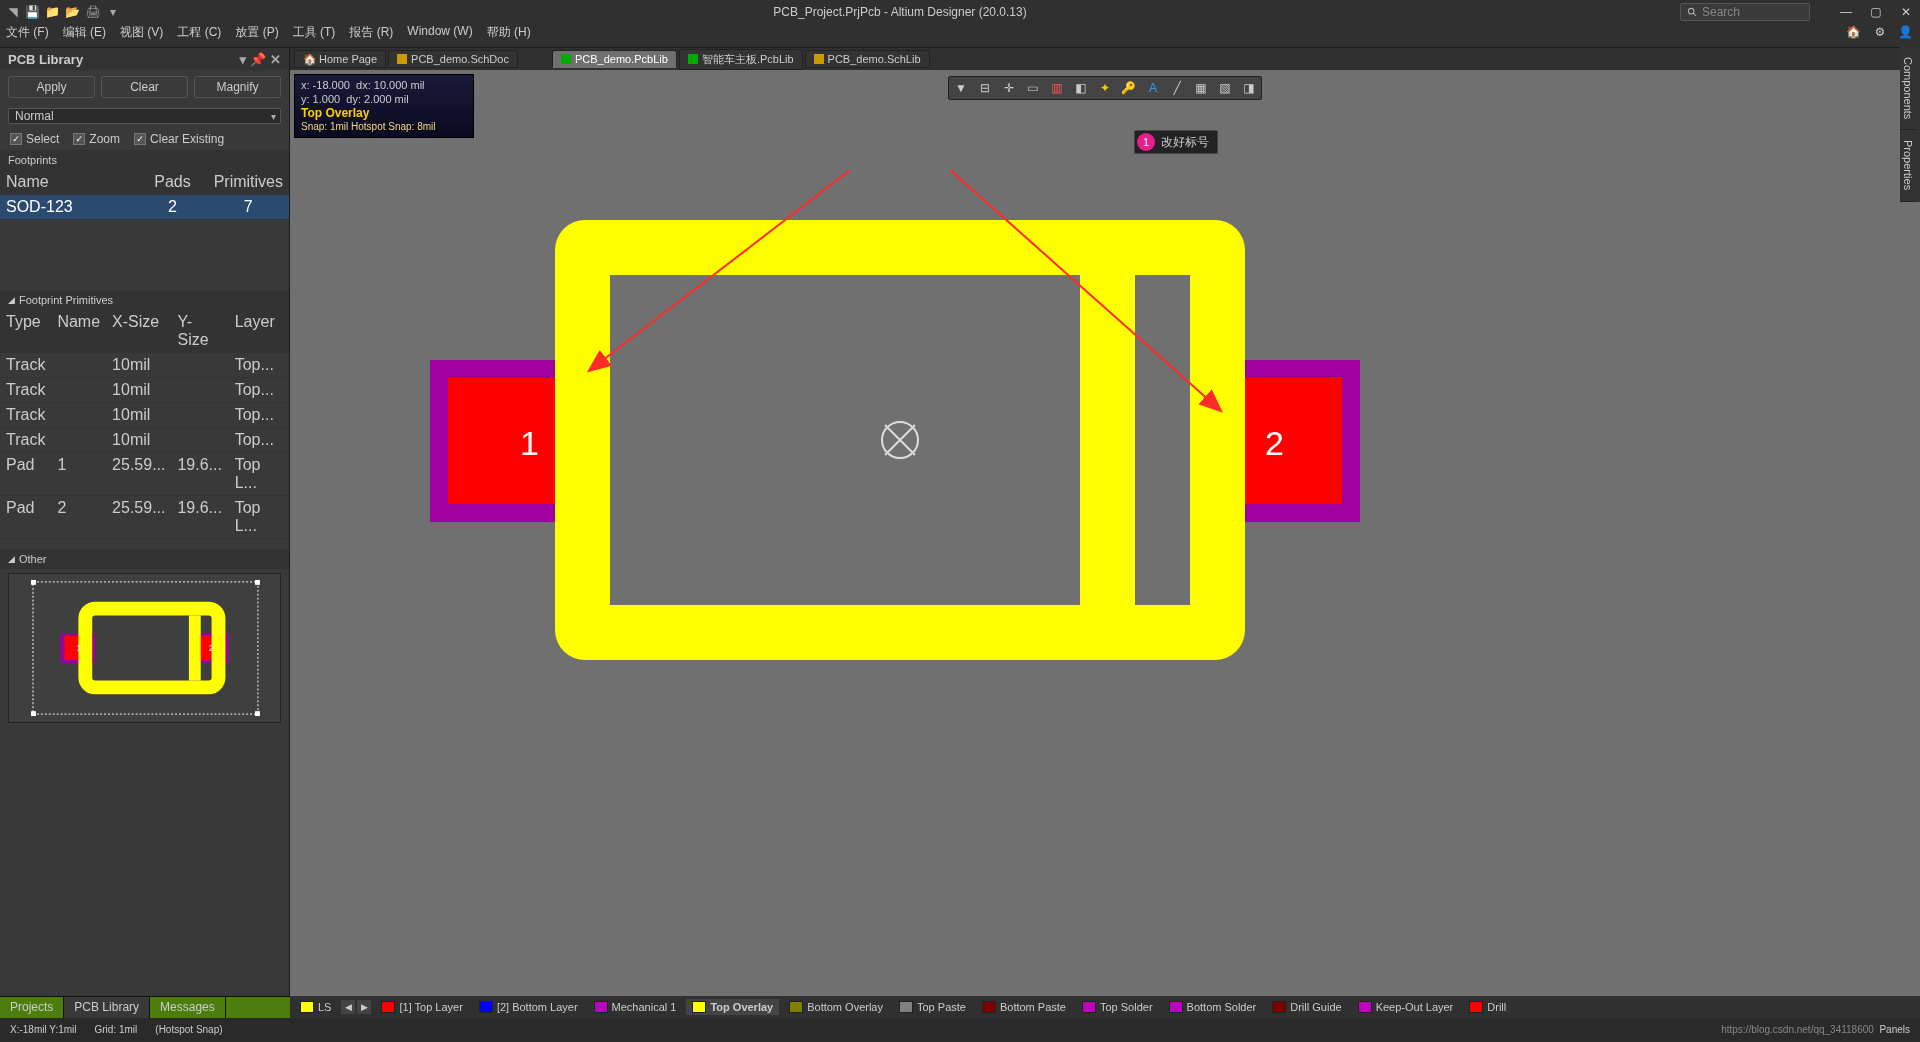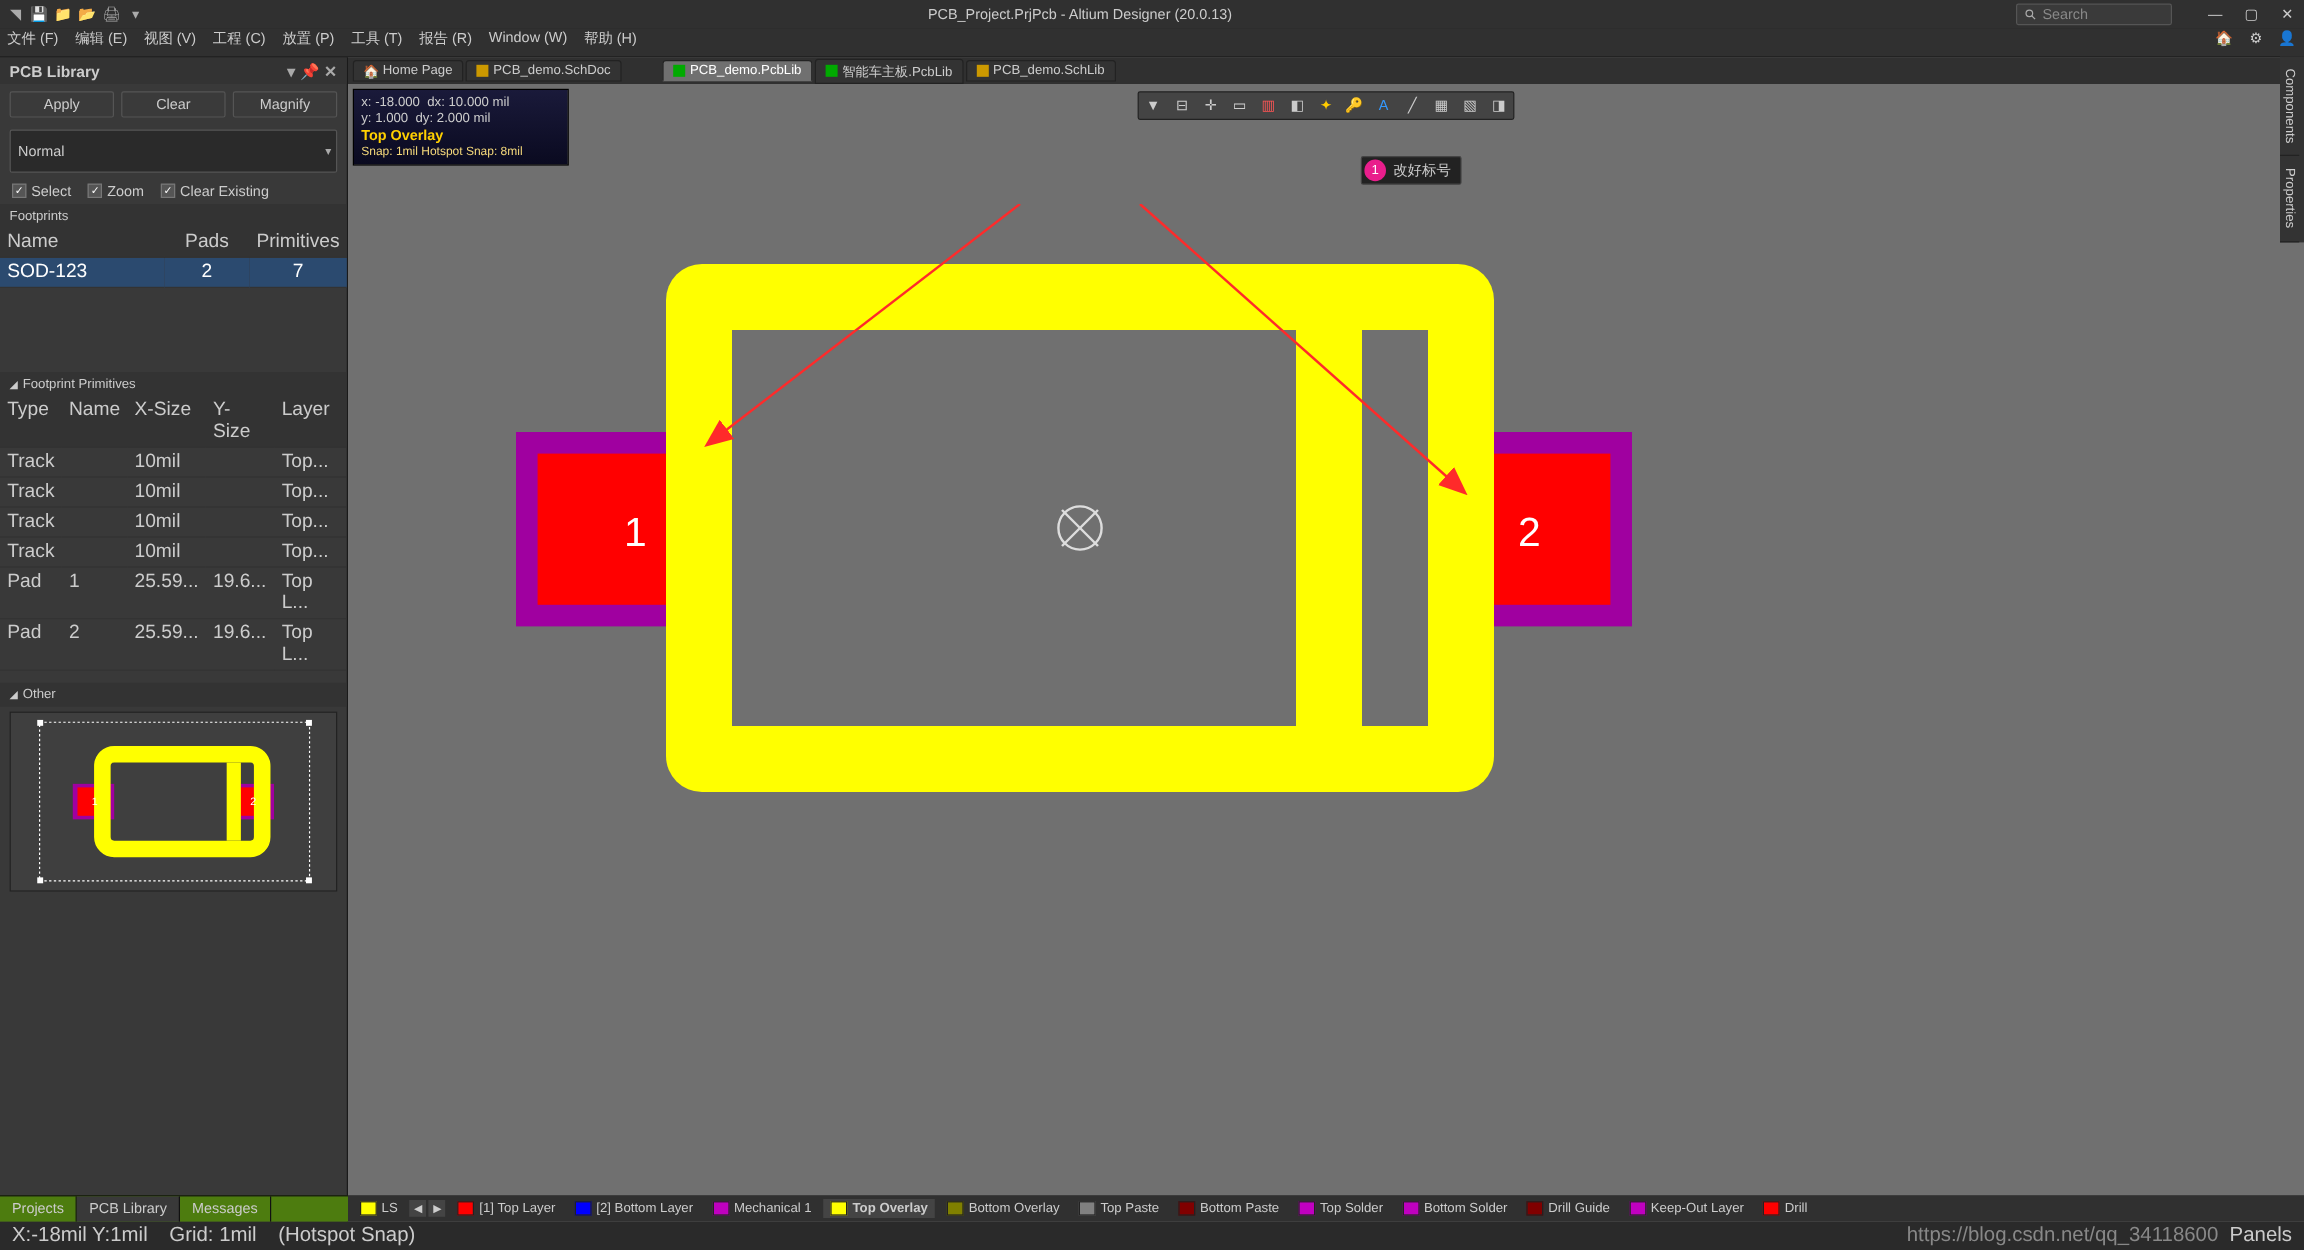--- a/index.html
+++ b/index.html
@@ -22,21 +22,21 @@
 .menu-bar .rb span { width:16px; height:16px; display:flex; align-items:center; justify-content:center; }
 
 
 .main { display:flex; height:970px; }
 
 
 .panel { width:290px; background:#393939; border-right:1px solid #1a1a1a; display:flex; flex-direction:column; }
 .panel-h { background:#333; height:22px; display:flex; align-items:center; padding:0 8px; font-weight:bold; font-size:13px; }
 .panel-h .hctrl { margin-left:auto; display:flex; gap:4px; color:#aaa; }
 .panel .row { display:flex; align-items:center; padding:4px 8px; gap:6px; }
-.panel .sel { background:#2a2a2a; border:1px solid #555; height:36px; flex:1; border-radius:2px; display:flex; align-items:center; justify-content:flex-end; padding:0 4px; }
+.panel .sel { background:#2a2a2a; border:1px solid #555; height:16px; flex:1; border-radius:2px; display:flex; align-items:center; justify-content:flex-end; padding:0 4px; }
 .panel .sel::after { content:"▾"; color:#aaa; font-size:10px; }
 .btnrow { display:flex; gap:6px; padding:6px 8px; }
 .btn { flex:1; background:#3a3a3a; border:1px solid #555; height:22px; display:flex; align-items:center; justify-content:center; border-radius:2px; cursor:pointer; }
 .btn.disabled { color:#666; }
 .chkrow { display:flex; gap:14px; padding:4px 10px; }
 .chk { display:flex; align-items:center; gap:4px; }
 .chk .box { width:12px; height:12px; background:#555; border:1px solid #777; display:flex; align-items:center; justify-content:center; font-size:9px; color:#fff; }
 
 .sect-h { background:#333; height:20px; display:flex; align-items:center; padding:0 8px; font-size:11px; }
 .sect-h .caret { margin-right:4px; font-size:9px; }
@@ -83,21 +83,21 @@
 
 
 .layer-bar { height:22px; background:#303030; display:flex; align-items:center; padding:0 4px; gap:4px; overflow:hidden; font-size:11px; }
 .layer-bar .lt { display:flex; align-items:center; gap:4px; padding:2px 6px; cursor:pointer; white-space:nowrap; }
 .layer-bar .lt .sw { width:14px; height:12px; border:1px solid #222; }
 .layer-bar .lt.active { background:#444; font-weight:bold; }
 .layer-bar .nav { display:flex; gap:2px; }
 .layer-bar .nav span { width:14px; height:14px; background:#444; display:flex; align-items:center; justify-content:center; font-size:9px; }
 
 
-.status { height:22px; background:#2a2a2a; display:flex; align-items:center; padding:0 10px; gap:18px; font-size:17px; }
+.status { height:22px; background:#2a2a2a; display:flex; align-items:center; padding:0 10px; gap:18px; font-size:10px; }
 .status .right { margin-left:auto; color:#888; }
 
 
 .fp-body { position:absolute; }
 </style>
 </head>
 <body>
 
 <div class="title-bar">
   <div class="ql">

